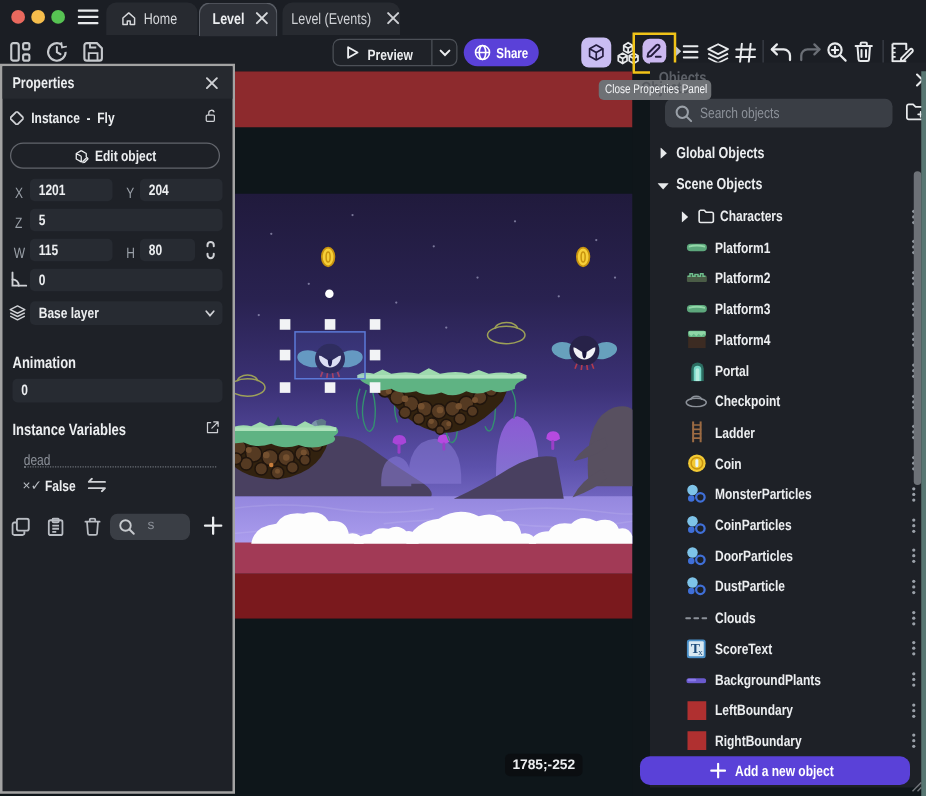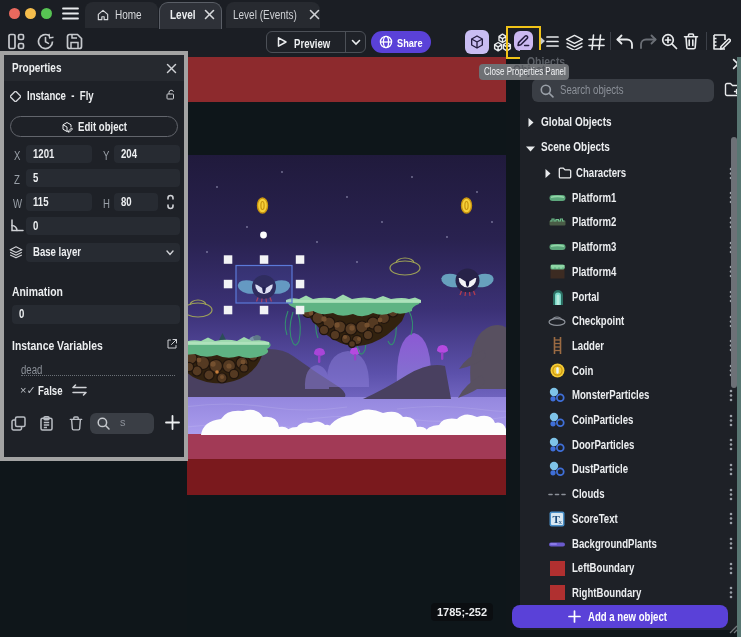--- a/index.html
+++ b/index.html
@@ -359,23 +359,23 @@
         <rect x="72.8" y="198.3" width="8.5" height="8.5"></rect>
         <rect x="108.8" y="198.3" width="8.5" height="8.5"></rect>
       <rect x="36.8" y="222.8" width="8.5" height="8.5"></rect>
         <rect x="108.8" y="222.8" width="8.5" height="8.5"></rect>
       <rect x="36.8" y="248.8" width="8.5" height="8.5"></rect>
         <rect x="72.8" y="248.8" width="8.5" height="8.5"></rect>
         <rect x="108.8" y="248.8" width="8.5" height="8.5"></rect>
     </g>
   </svg>
 
-  <div class="abs" style="left:431px;top:603px;width:62px;height:18px;background:rgba(10,13,16,0.85);border-radius:4px;color:#eceef0;font-size:11px;font-weight:bold;text-align:center;line-height:18px;">1785;-252</div>
-
-  <div class="abs" id="leftpanel" style="left:0;top:51px;width:188px;height:410px;background:#1e2127;border:4px solid #a3a3a3;">
+  <div class="abs" style="left:404px;top:603px;width:62px;height:18px;background:rgba(10,13,16,0.85);border-radius:4px;color:#eceef0;font-size:11px;font-weight:bold;text-align:center;line-height:18px;">1785;-252</div>
+
+  <div class="abs" id="leftpanel" style="left:0;top:51px;width:188px;height:584px;background:#1e2127;border:2px solid #a3a3a3;">
     <div style="position:relative;width:100%;height:100%;font-size:12px;color:#eceef0;">
       <div style="position:absolute;left:0;top:0;width:100%;height:26px;background:#26292f;"></div>
       <div class="txt" style="position:absolute;left:8px;top:6px;font-size:12.5px;">Properties</div>
       <svg class="abs" style="left:162px;top:8px" width="11" height="11" viewBox="0 0 11 11" stroke="#cfd1d5" stroke-width="1.5" stroke-linecap="round">
         <line x1="1.5" y1="1.5" x2="9.5" y2="9.5"></line>
           <line x1="9.5" y1="1.5" x2="1.5" y2="9.5"></line>
       </svg>
 
       <svg class="abs" style="left:6px;top:36px" width="11" height="11" viewBox="0 0 11 11" fill="none" stroke="#cfd1d5" stroke-width="1.4">
         <rect x="1.6" y="1.6" width="7.8" height="7.8" transform="rotate(45 5.5 5.5)"></rect>

